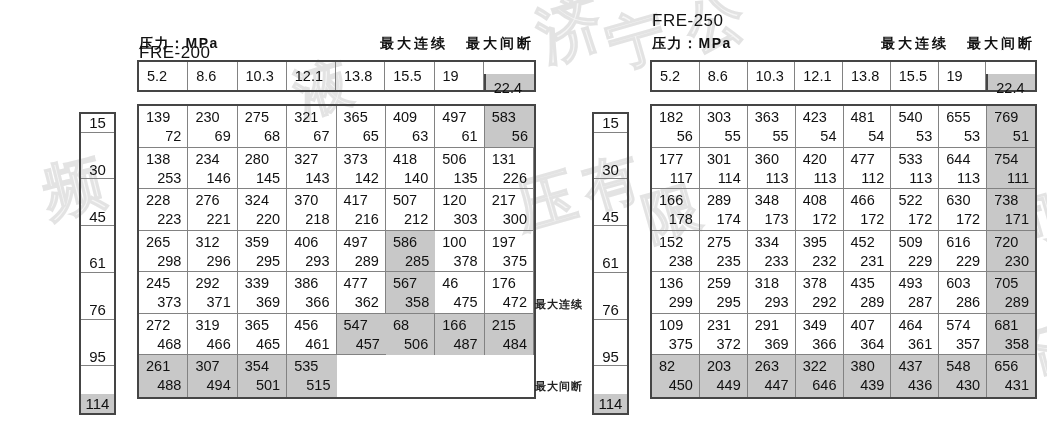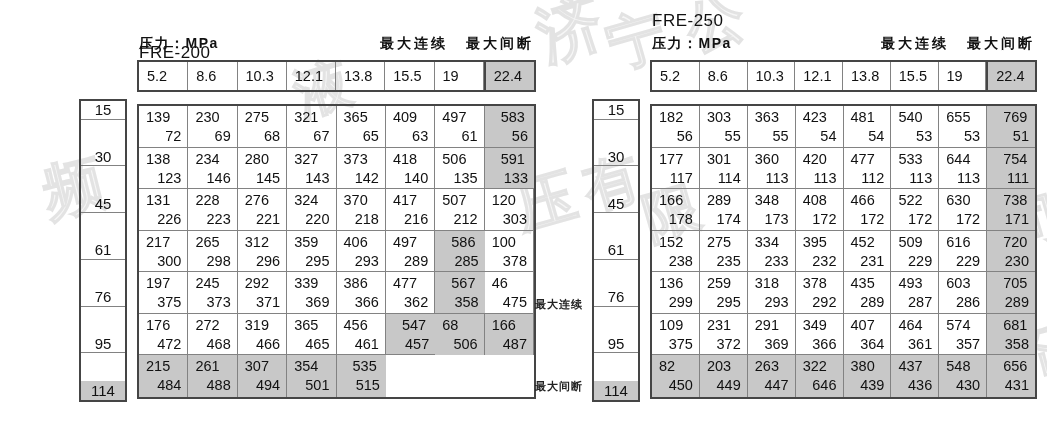--- a/index.html
+++ b/index.html
@@ -30,42 +30,42 @@
   .plabel{font-size:14px;font-weight:600;letter-spacing:1.5px;}
   .legend{display:flex;gap:18px;font-size:14px;font-weight:600;letter-spacing:3px;}
   .hdrrow{
     position:absolute;top:60px;height:32px;display:flex;
     box-sizing:border-box;border:2px solid var(--bd-dark);
   }
   .hcell{
     flex:1;box-sizing:border-box;border-right:1px solid var(--bd-light);
     font-size:14.5px;padding:6px 0 0 8px;
   }
-  .hcell.lastc{border-right:none;border-left:2px solid var(--bd-dark);background:var(--shade);}
+  .hcell.lastc{border-right:none;border-left:2px solid var(--bd-dark);background:var(--shade);margin-top:12px;}
   .rowcol{
-    position:absolute;top:99px;height:303px;width:48px;
+    position:absolute;top:112px;height:303px;width:37px;
     box-sizing:border-box;border:2px solid var(--bd-dark);
     display:grid;grid-template-rows:repeat(7,1fr);gap:28px;
   }
   .rcell{
     display:flex;align-items:center;justify-content:center;
     font-size:15px;box-sizing:border-box;border-bottom:1px solid var(--bd-light);
   }
   .rcell.lastr{border-bottom:none;}
   .rcell.sh{background:var(--shade);}
   .grid{
     position:absolute;top:104px;height:295px;
     box-sizing:border-box;border:2px solid var(--bd-dark);
     display:grid;grid-template-columns:repeat(8,1fr);grid-template-rows:repeat(7,1fr);
   }
   .dcell{
     box-sizing:border-box;border-right:1px solid var(--bd-light);border-bottom:1px solid var(--bd-light);
     font-size:14.5px;line-height:19px;padding-top:2px;
   }
-  .dcell.lastc{border-right:none;padding-left:9px;}
+  .dcell.lastc{border-right:none;}
   .dcell.lastr{border-bottom:none;}
   .dcell.sh{background:var(--shade);}
   .tv{display:block;text-align:left;padding-left:7px;}
   .bv{display:block;text-align:right;padding-right:6px;}
   
   .group0 .ttitle{left:139px;margin-top:32px;}
   .group0 .tsub{left:139px;width:395px;}
   .group0 .hdrrow,.group0 .grid{left:137px;width:399px;}
   .group0 .rowcol{left:79px;}
   .group1 .ttitle{left:652px;}
@@ -153,21 +153,21 @@
         <div class="dcell">
           <span class="tv">497</span>
           <span class="bv">61</span>
         </div>
         <div class="dcell lastc sh">
           <span class="tv">583</span>
           <span class="bv">56</span>
         </div>
         <div class="dcell">
           <span class="tv">138</span>
-          <span class="bv">123</span>
+          <span class="bv">253</span>
         </div>
         <div class="dcell">
           <span class="tv">234</span>
           <span class="bv">146</span>
         </div>
         <div class="dcell">
           <span class="tv">280</span>
           <span class="bv">145</span>
         </div>
         <div class="dcell">
@@ -178,24 +178,20 @@
           <span class="tv">373</span>
           <span class="bv">142</span>
         </div>
         <div class="dcell">
           <span class="tv">418</span>
           <span class="bv">140</span>
         </div>
         <div class="dcell">
           <span class="tv">506</span>
           <span class="bv">135</span>
-        </div>
-        <div class="dcell lastc sh">
-          <span class="tv">591</span>
-          <span class="bv">133</span>
         </div>
         <div class="dcell">
           <span class="tv">131</span>
           <span class="bv">226</span>
         </div>
         <div class="dcell">
           <span class="tv">228</span>
           <span class="bv">223</span>
         </div>
         <div class="dcell">

